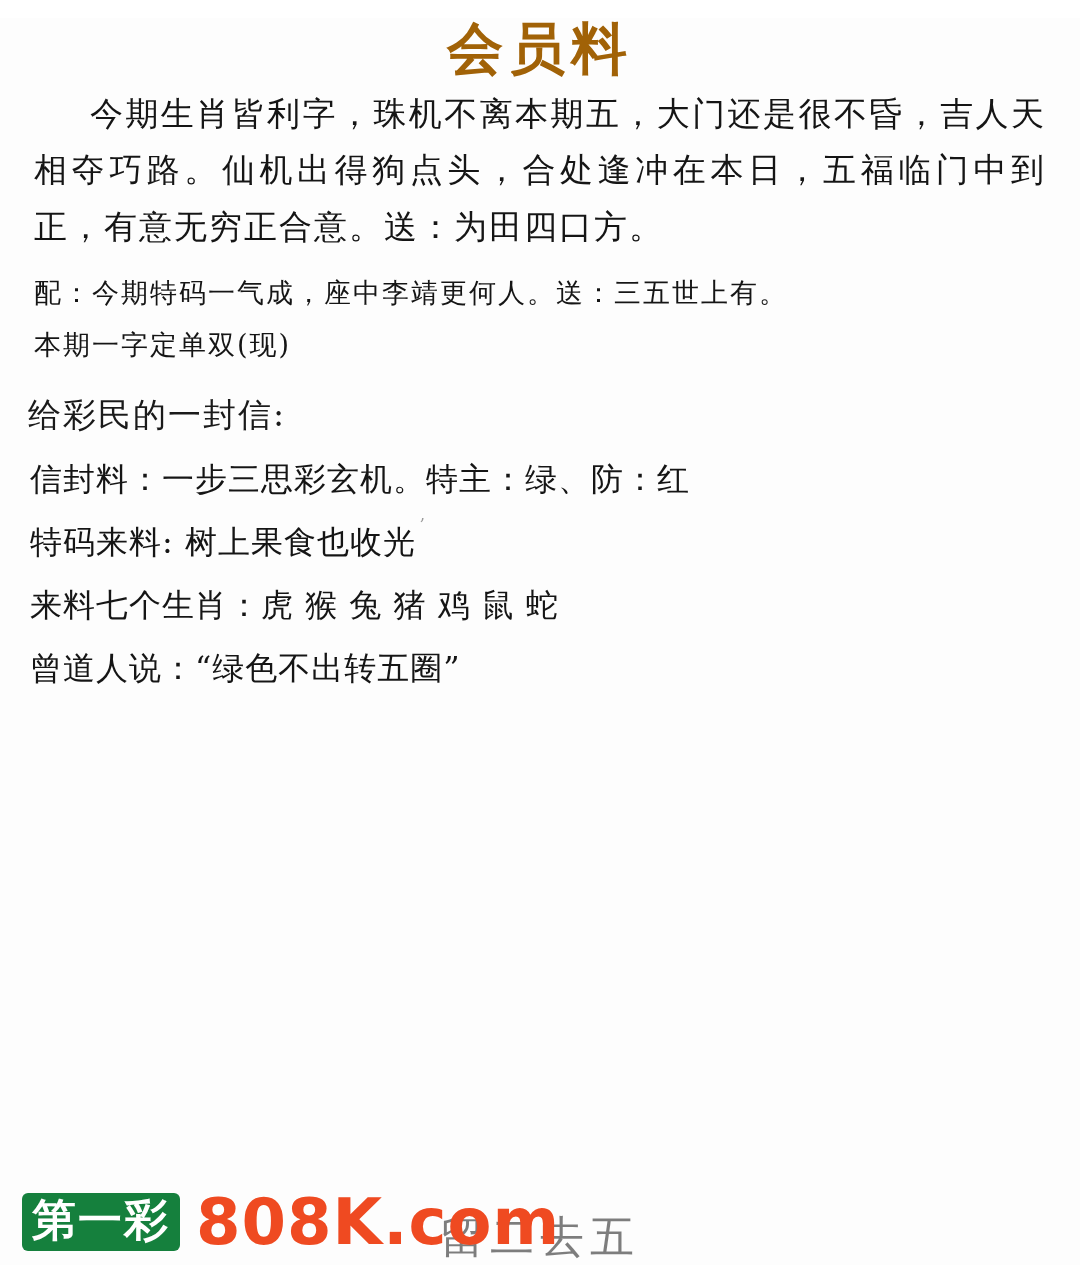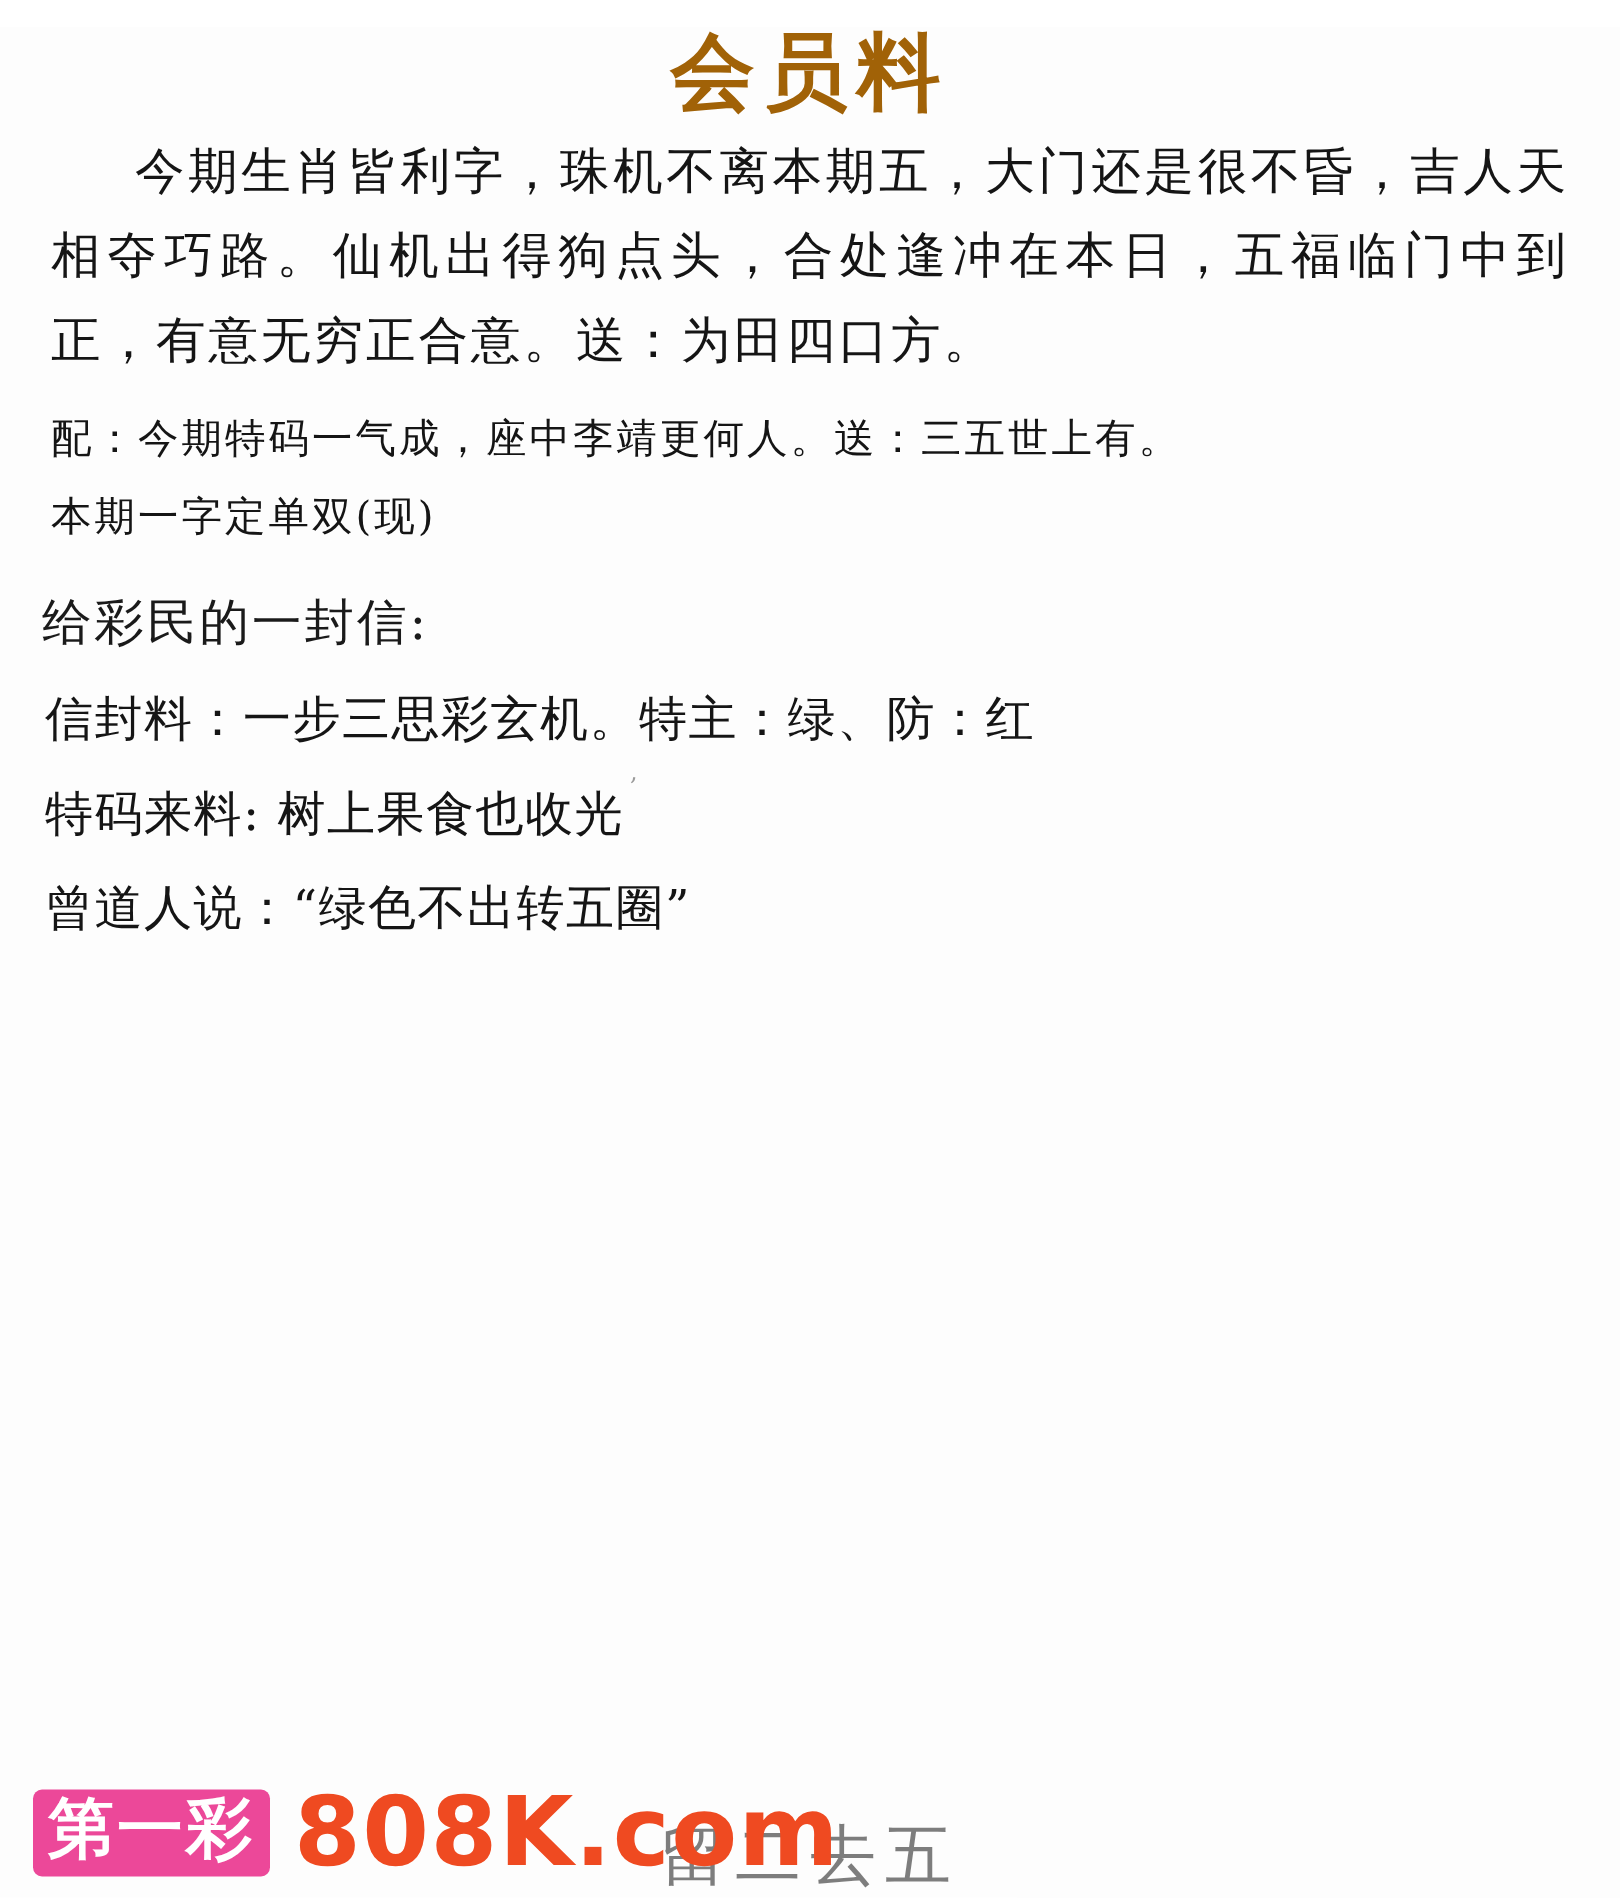--- a/index.html
+++ b/index.html
@@ -102,21 +102,21 @@
     left: 0;
     right: 0;
     bottom: 6px;
     height: 110px;
     display: flex;
     align-items: center;
     pointer-events: none;
   }
   .wm-badge {
     margin-left: 22px;
-    background: #ec4899;
+    background: #15803d;
     color: #ffffff;
     font-family: "DejaVu Sans", "Liberation Sans", sans-serif;
     font-weight: 700;
     font-size: 44px;
     letter-spacing: 2px;
     padding: 4px 10px 8px 10px;
     border-radius: 6px;
     line-height: 1.05;
   }
   .wm-text {
@@ -173,20 +173,21 @@
     <span class="spacer"></span>
   </div>
 
 
   <div class="gap-sm"></div>
 
   <p class="line2">信封料：一步三思彩玄机。特主：绿、防：红</p>
 
   <p class="line2">特码来料: 树上果食也收光</p>
 
+  <p class="line2">来料七个生肖：虎 猴 兔 猪 鸡 鼠 蛇</p>
 
   <p class="line2">曾道人说：“绿色不出转五圈”</p>
 
   <div class="ghost-line">留二去五</div>
 
   <div class="watermark">
     <span class="wm-badge">第一彩</span>
     <span class="wm-text">808K.com</span>
   </div>
 

